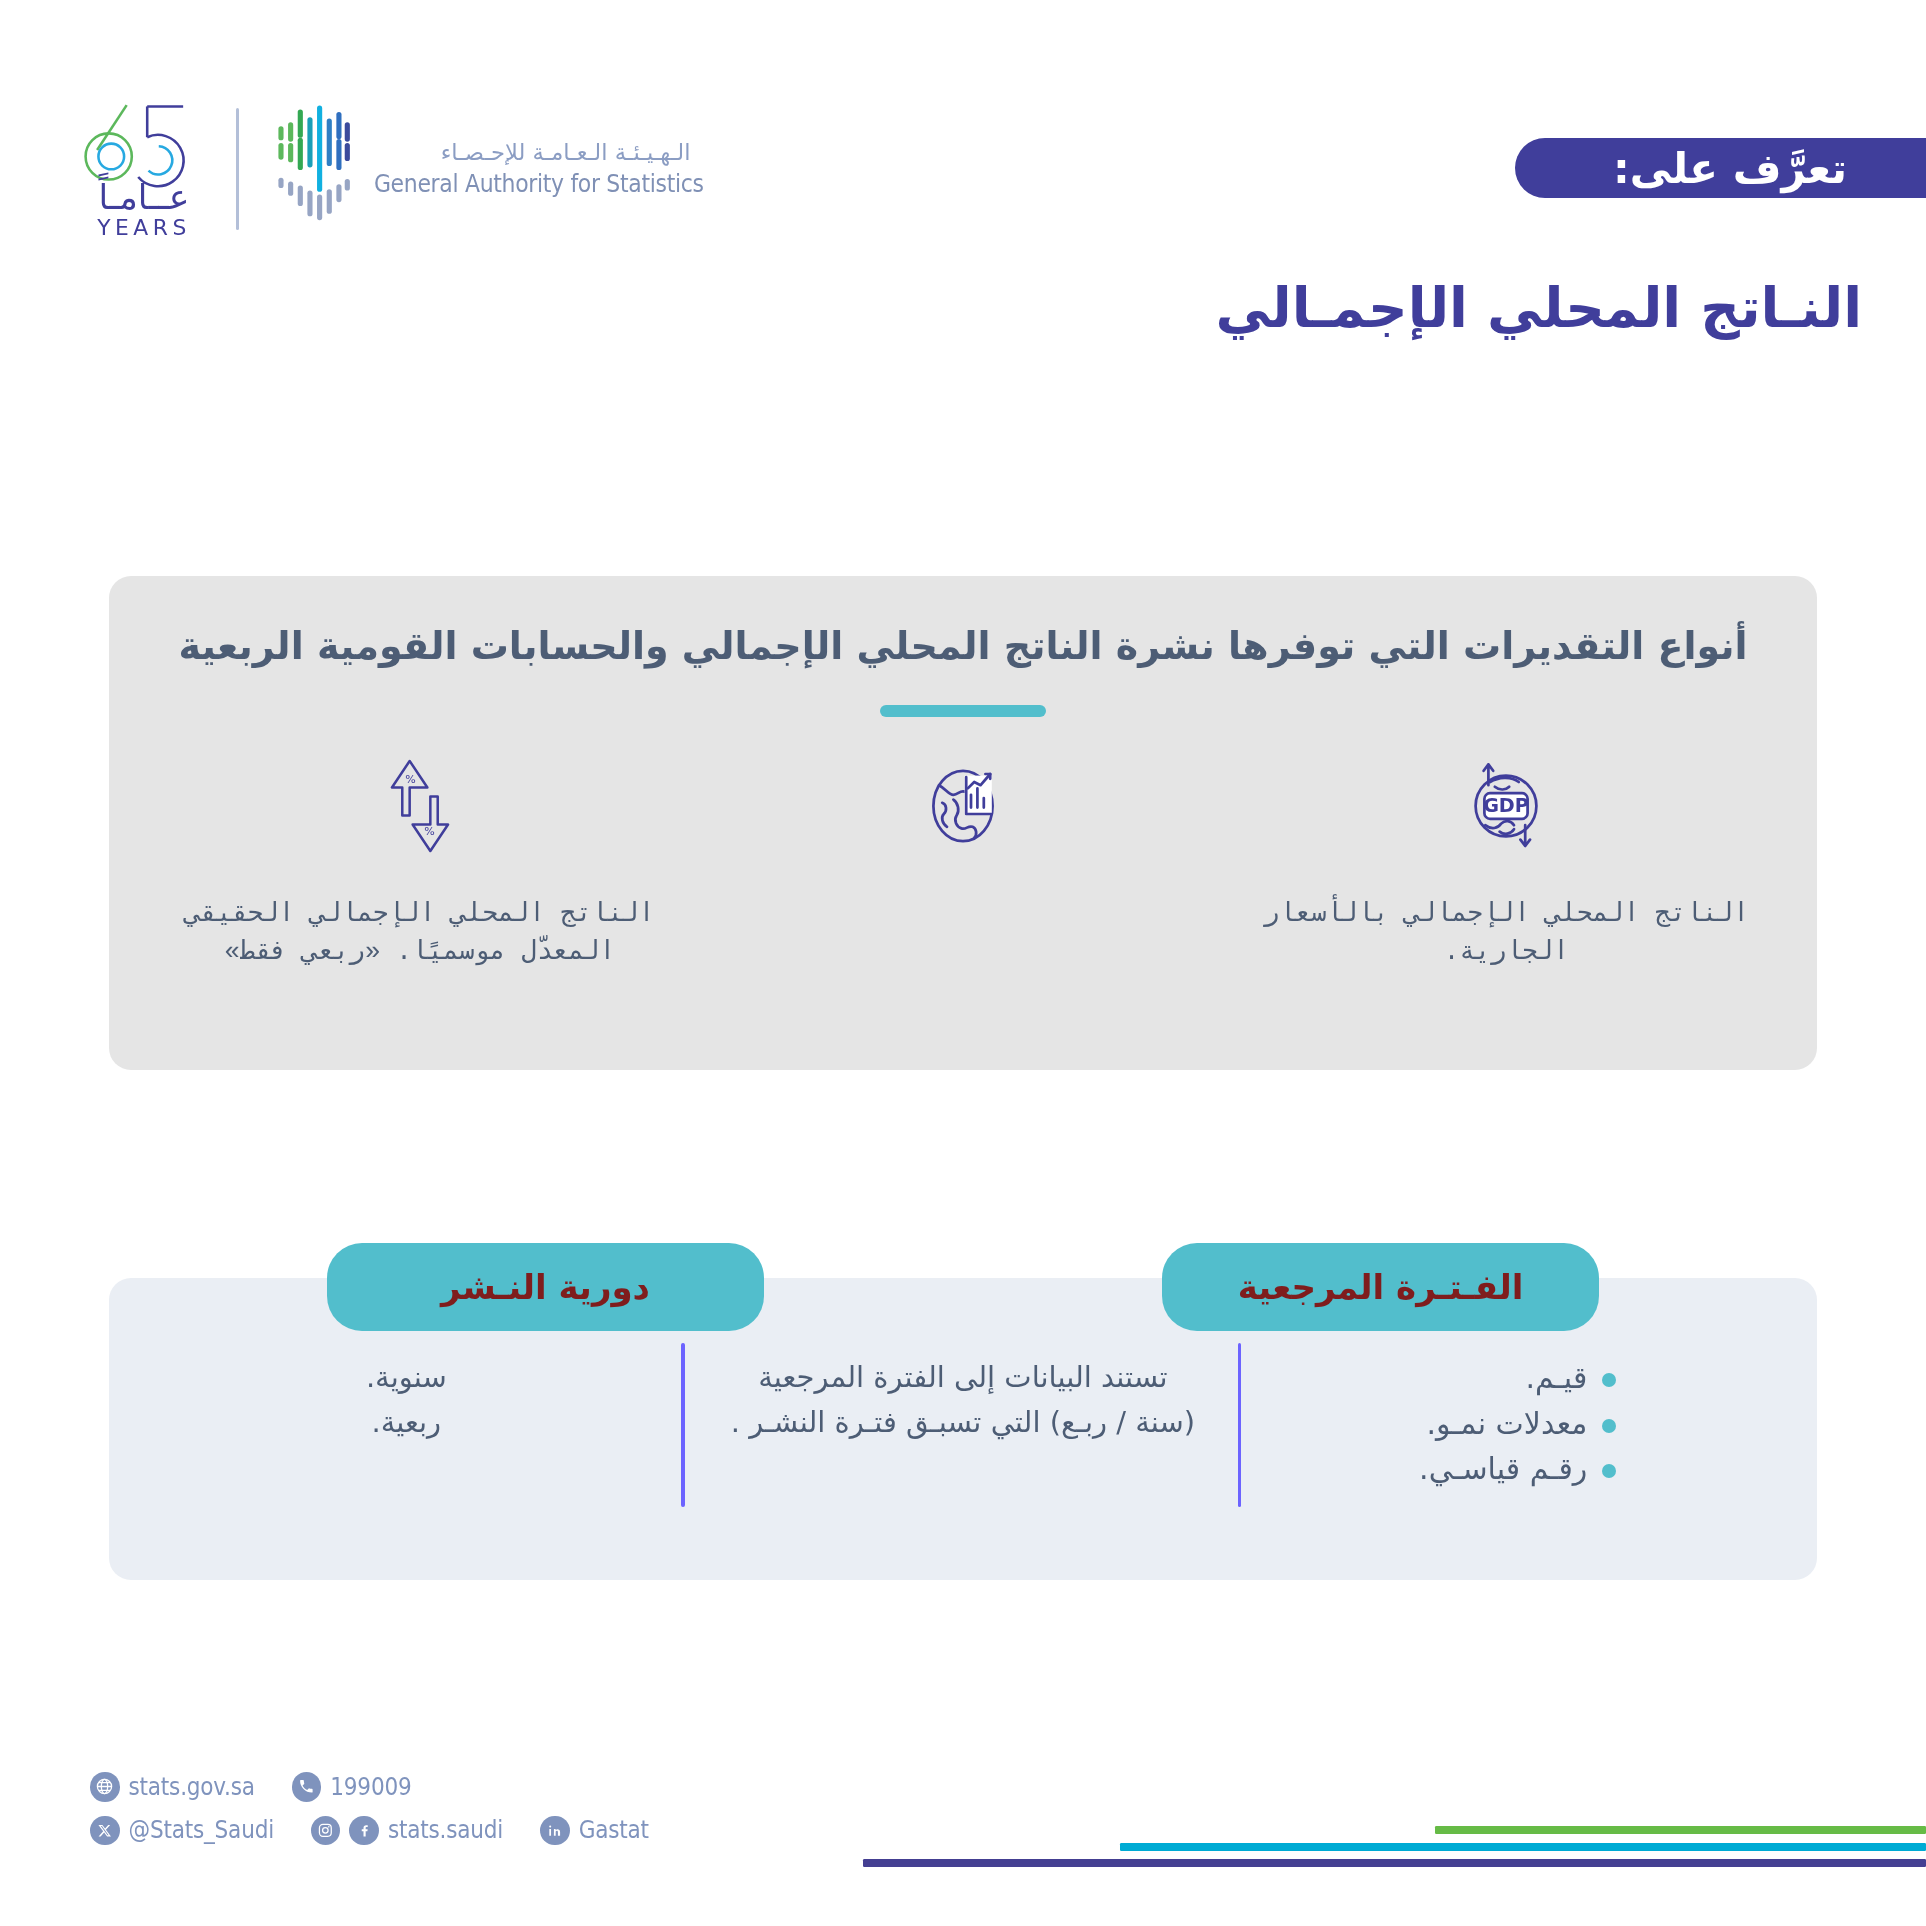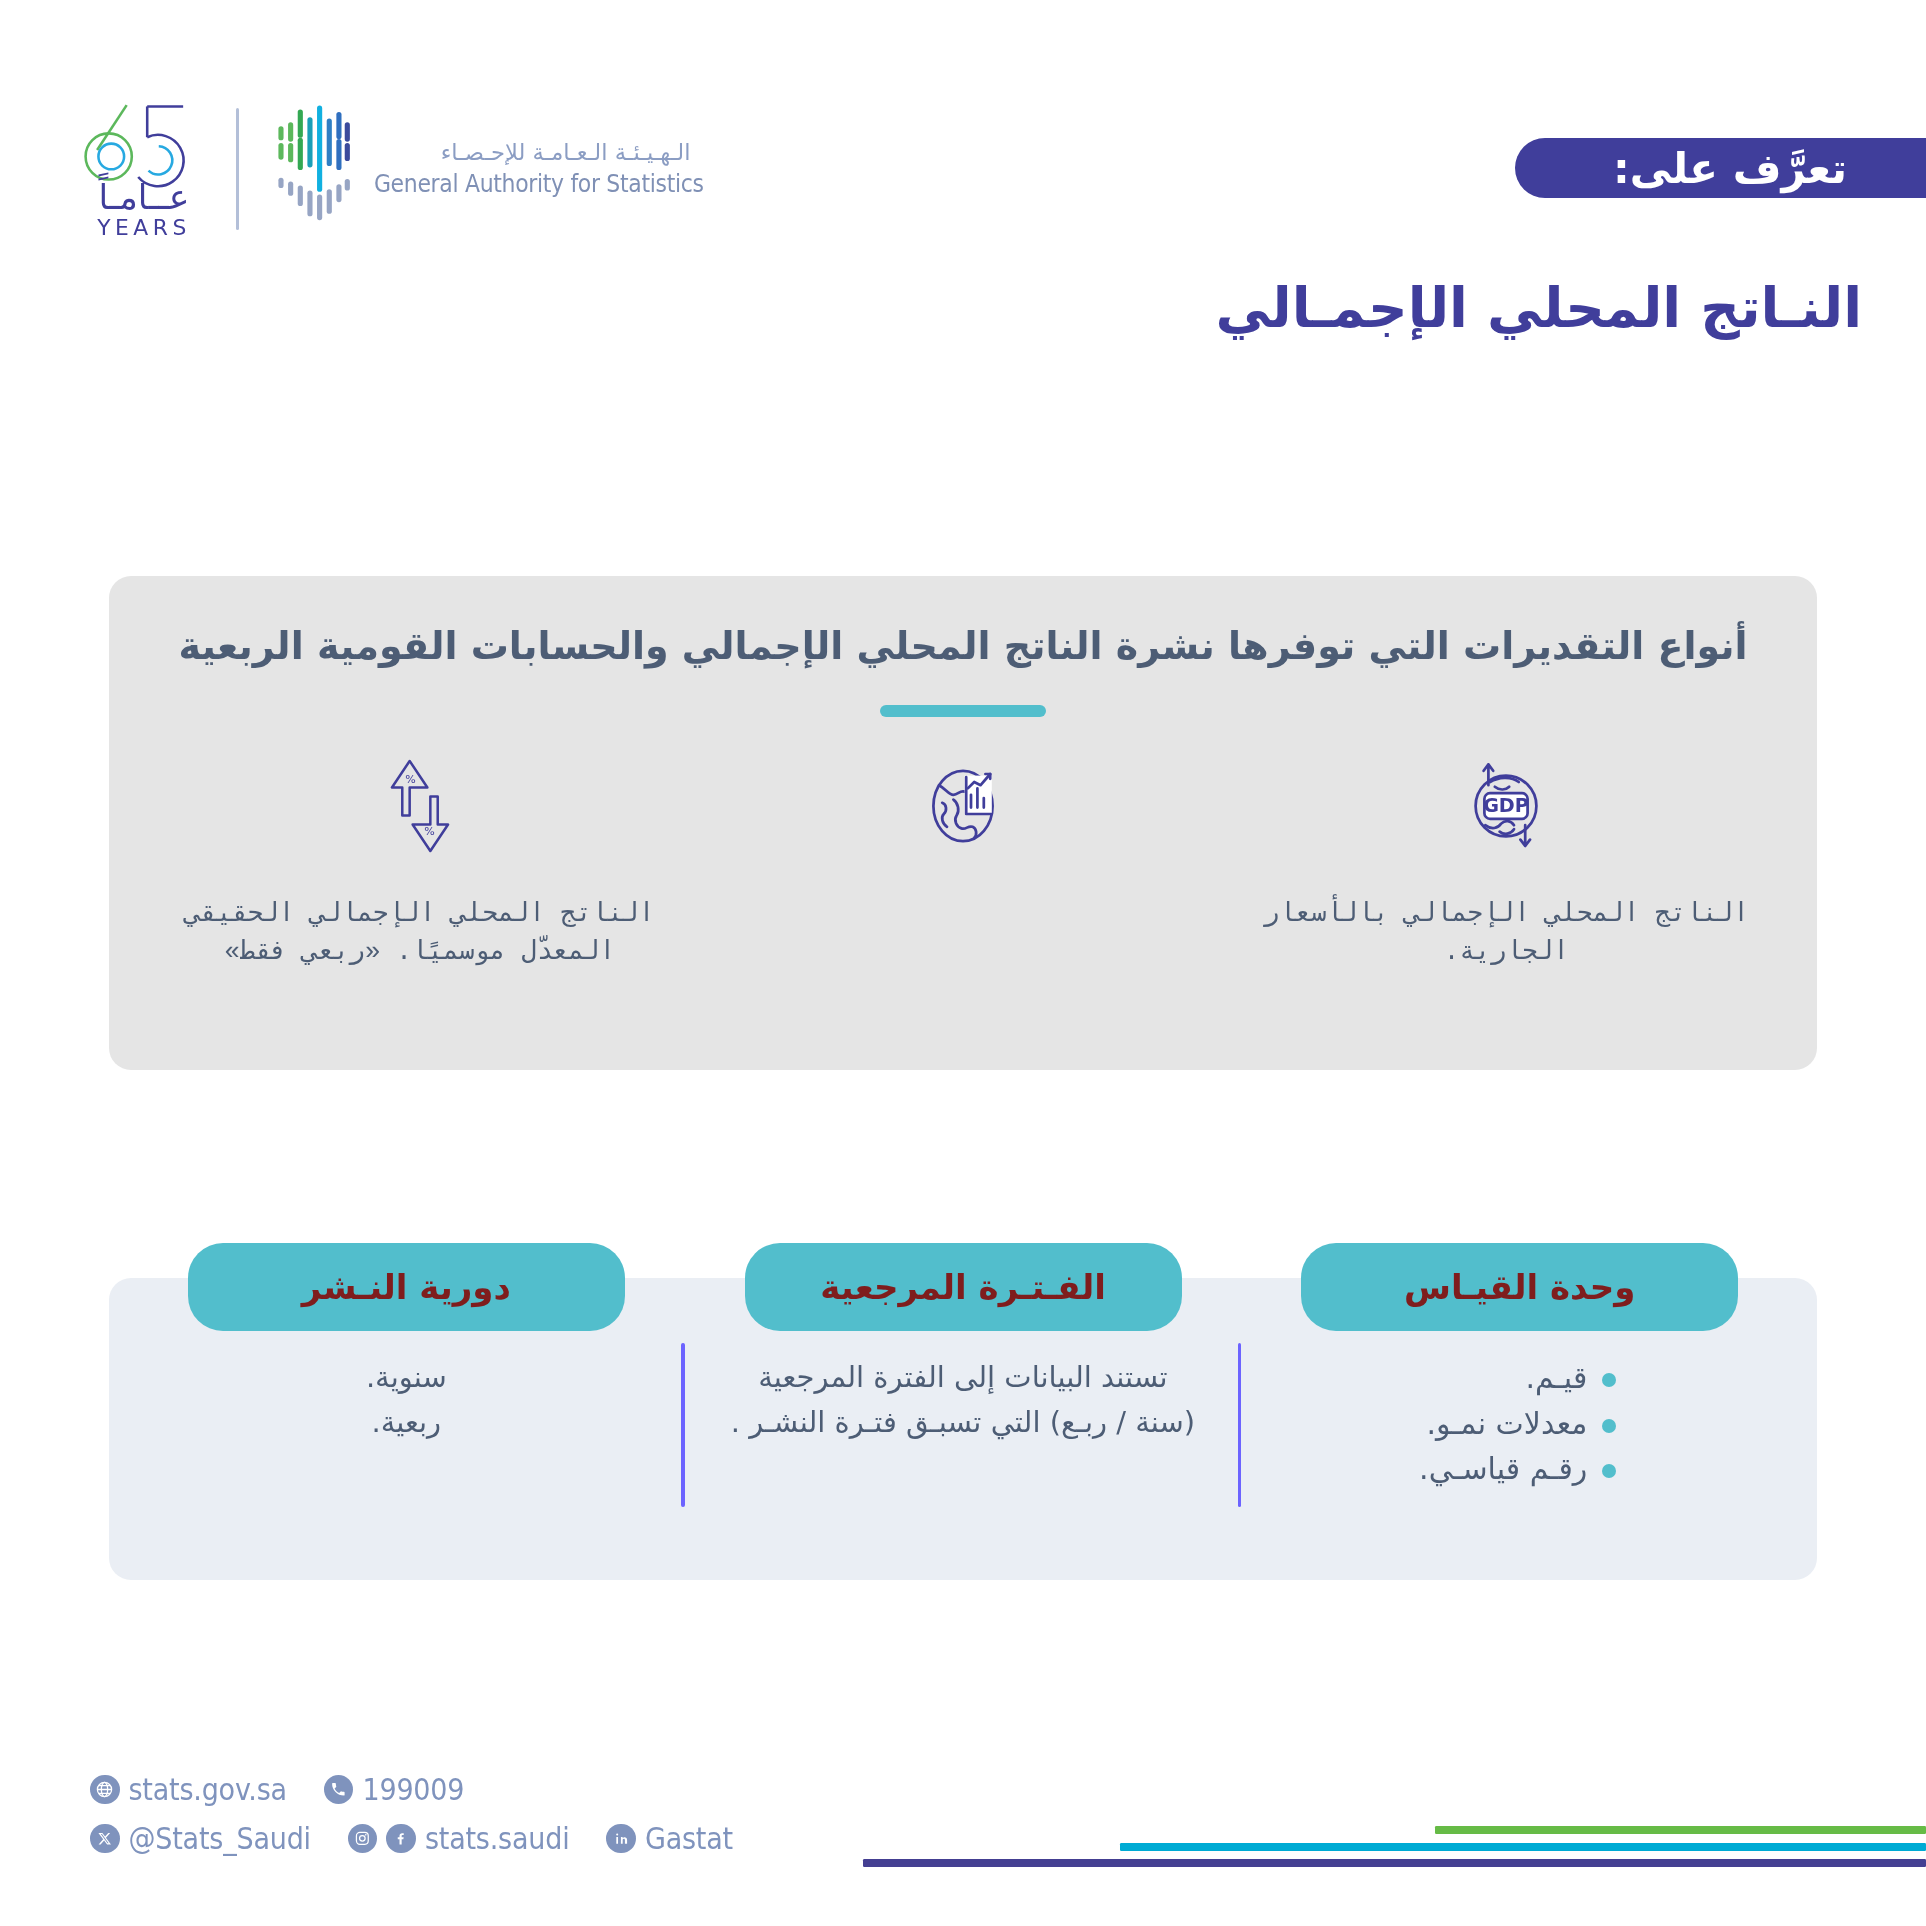--- a/index.html
+++ b/index.html
@@ -128,21 +128,21 @@
     font-family:"DejaVu Sans Condensed","Liberation Sans",sans-serif;
   }
   .contact-row { display:flex; align-items:center; margin-bottom:14px; }
   .contact-item { display:flex; align-items:center; margin-right:37px; }
   .contact-icon {
     width:29.5px; height:29.5px; border-radius:50%;
     background:#7f93bd; color:#ffffff; flex:none;
     display:flex; align-items:center; justify-content:center;
     margin-right:9px;
   }
-  .contact-label { font-size:30px; color:#7f93bd; white-space:nowrap; letter-spacing:-0.2px; }
+  .contact-label { font-size:24px; color:#7f93bd; white-space:nowrap; letter-spacing:-0.2px; }
 
   .footer-bars { position:absolute; right:0; bottom:55px; width:1220px; height:45px; }
   .bar { position:absolute; right:0; height:8.3px; border-radius:1.3px; }
   .bar-green  { background:#66bb46; width:491px; top:0px; }
   .bar-cyan   { background:#00abd4; width:806px; top:16.7px; }
   .bar-purple { background:#443f92; width:1063px; top:33px; }
 </style>
 </head>
 <body>
 
@@ -264,23 +264,20 @@
         </div>
         <div class="estimate-text">الناتج المحلي الإجمالي الحقيقي المعدّل موسميًا. «ربعي فقط»</div>
       </div>
     </div>
   </div>
 
   <div class="card-meta">
 
     <div class="meta-pills">
       <div class="pill-slot">
-        <div class="pill">وحدة القيـاس</div>
-      </div>
-      <div class="pill-slot">
         <div class="pill">الفـتـرة المرجعية</div>
       </div>
       <div class="pill-slot">
         <div class="pill">دورية النـشر</div>
       </div>
     </div>
 
     <div class="meta-cols">
 
       <div class="meta-col">

